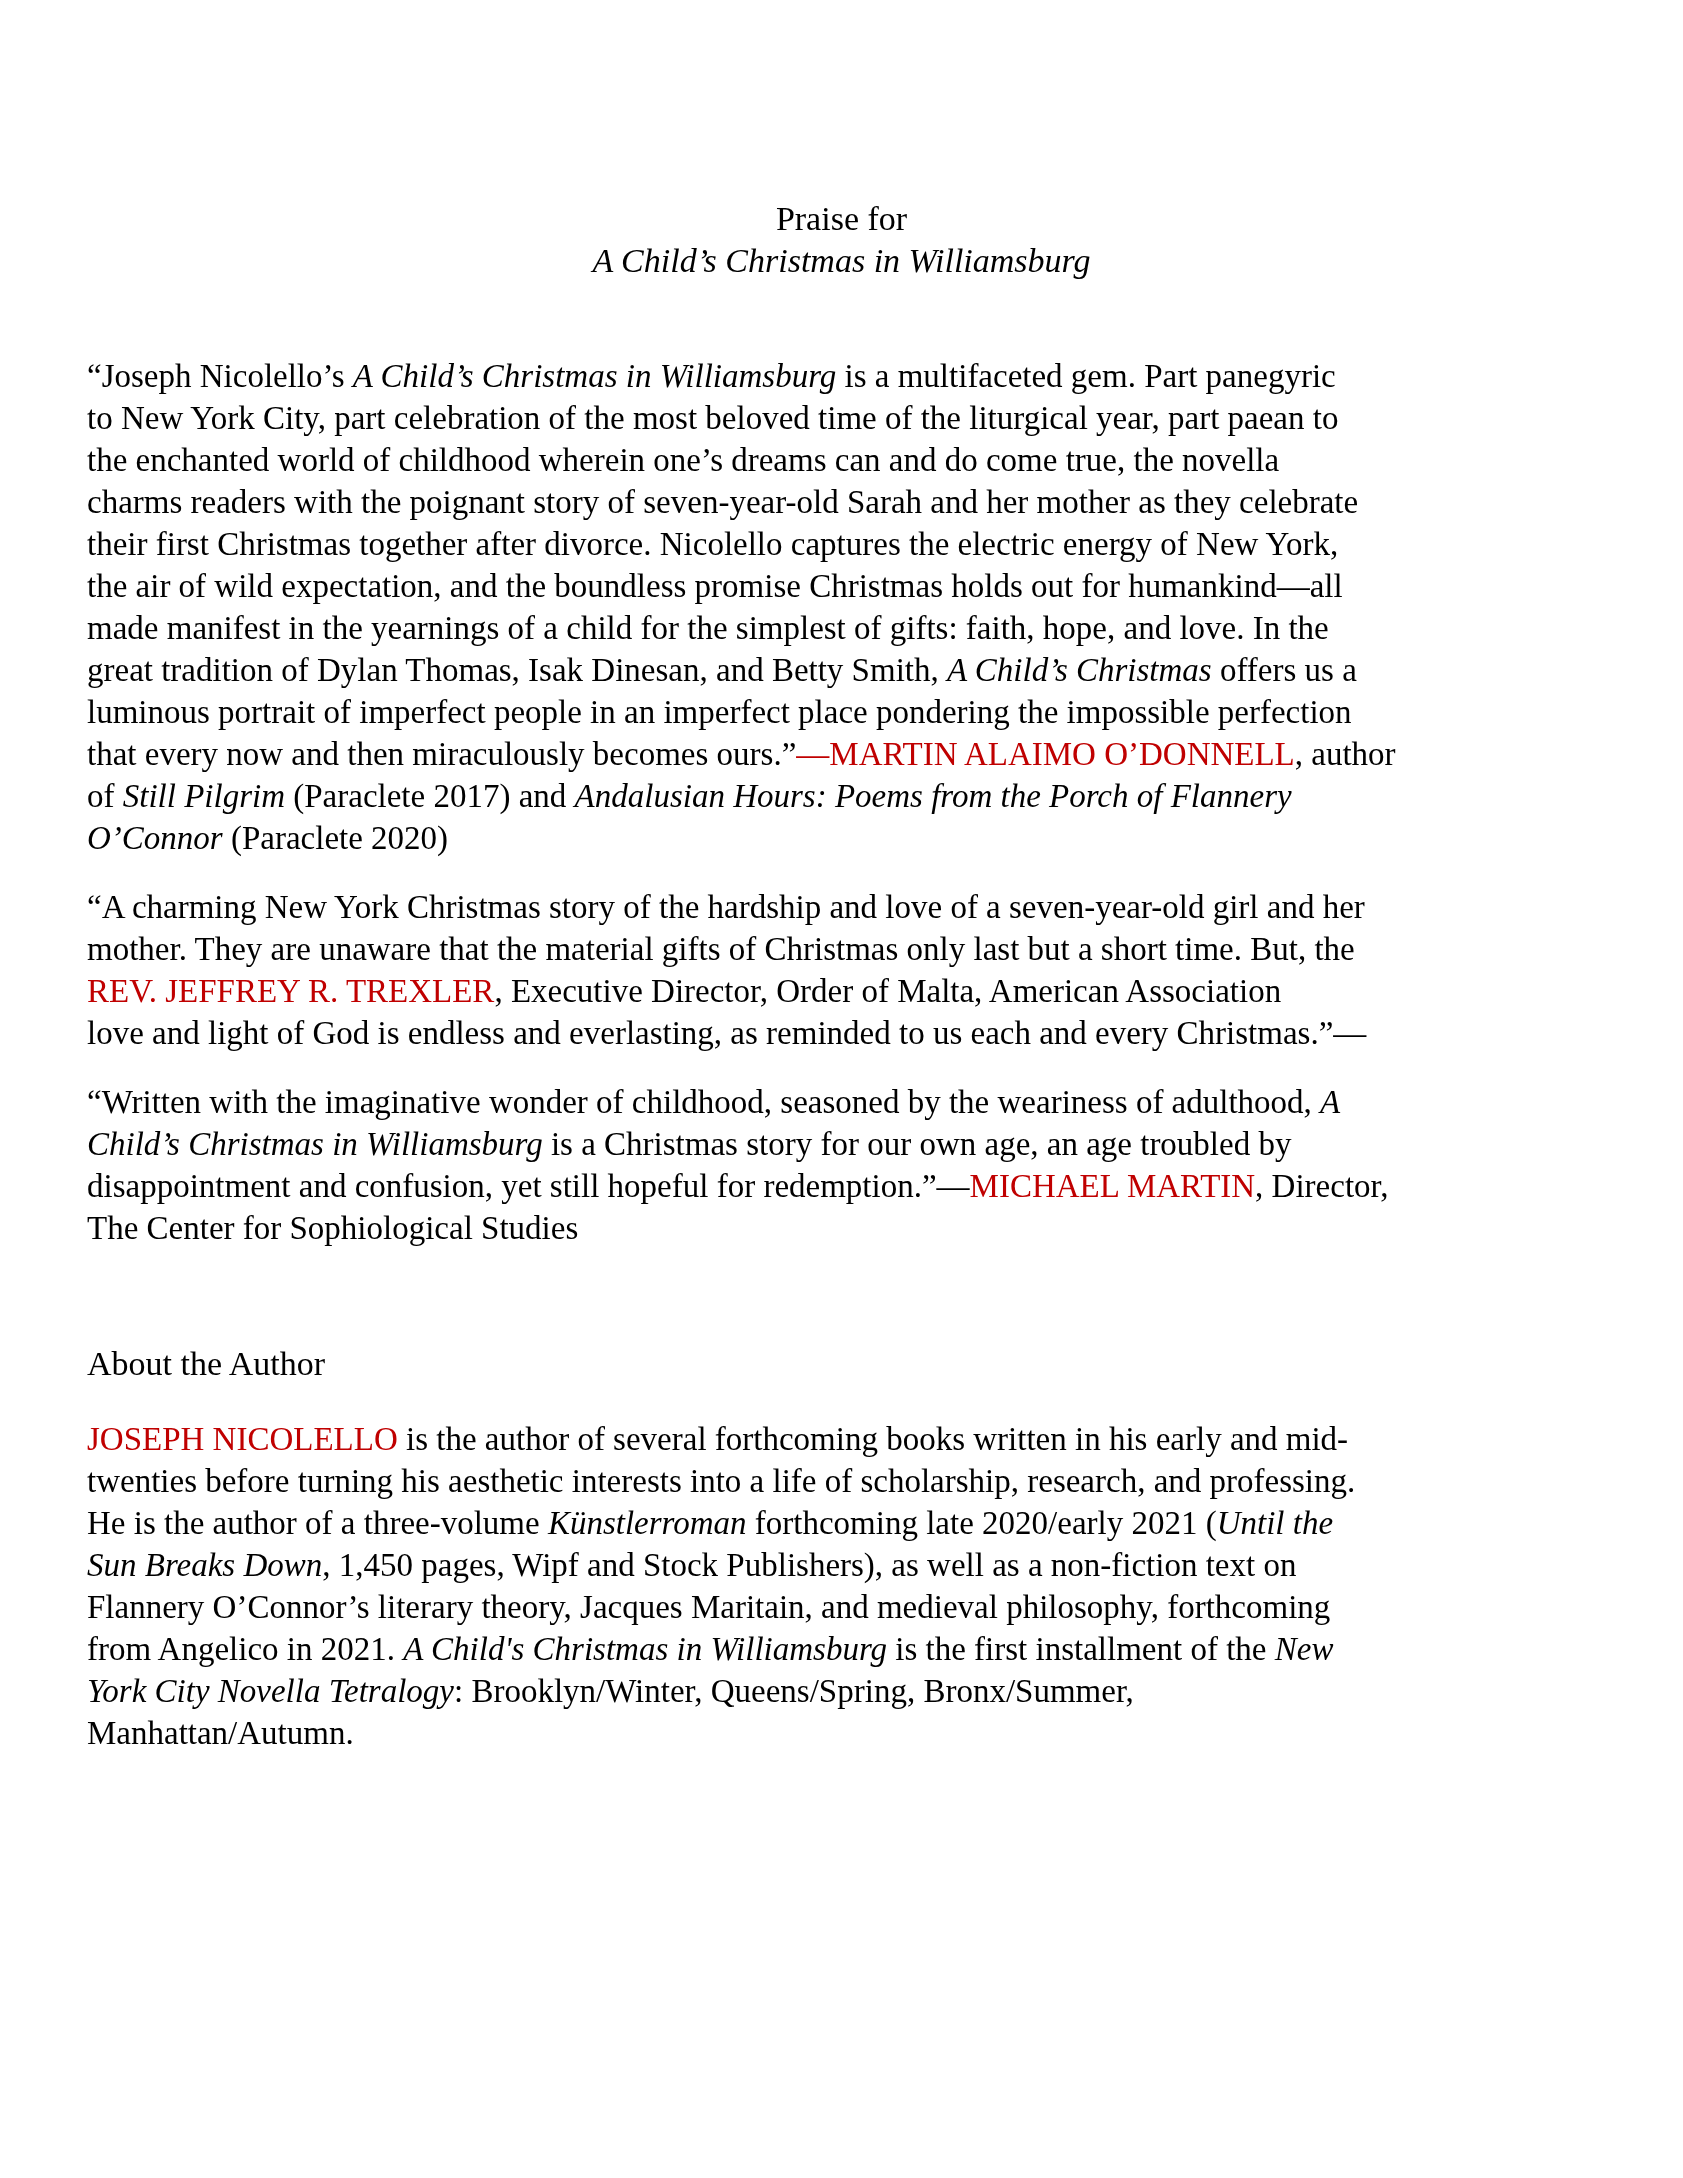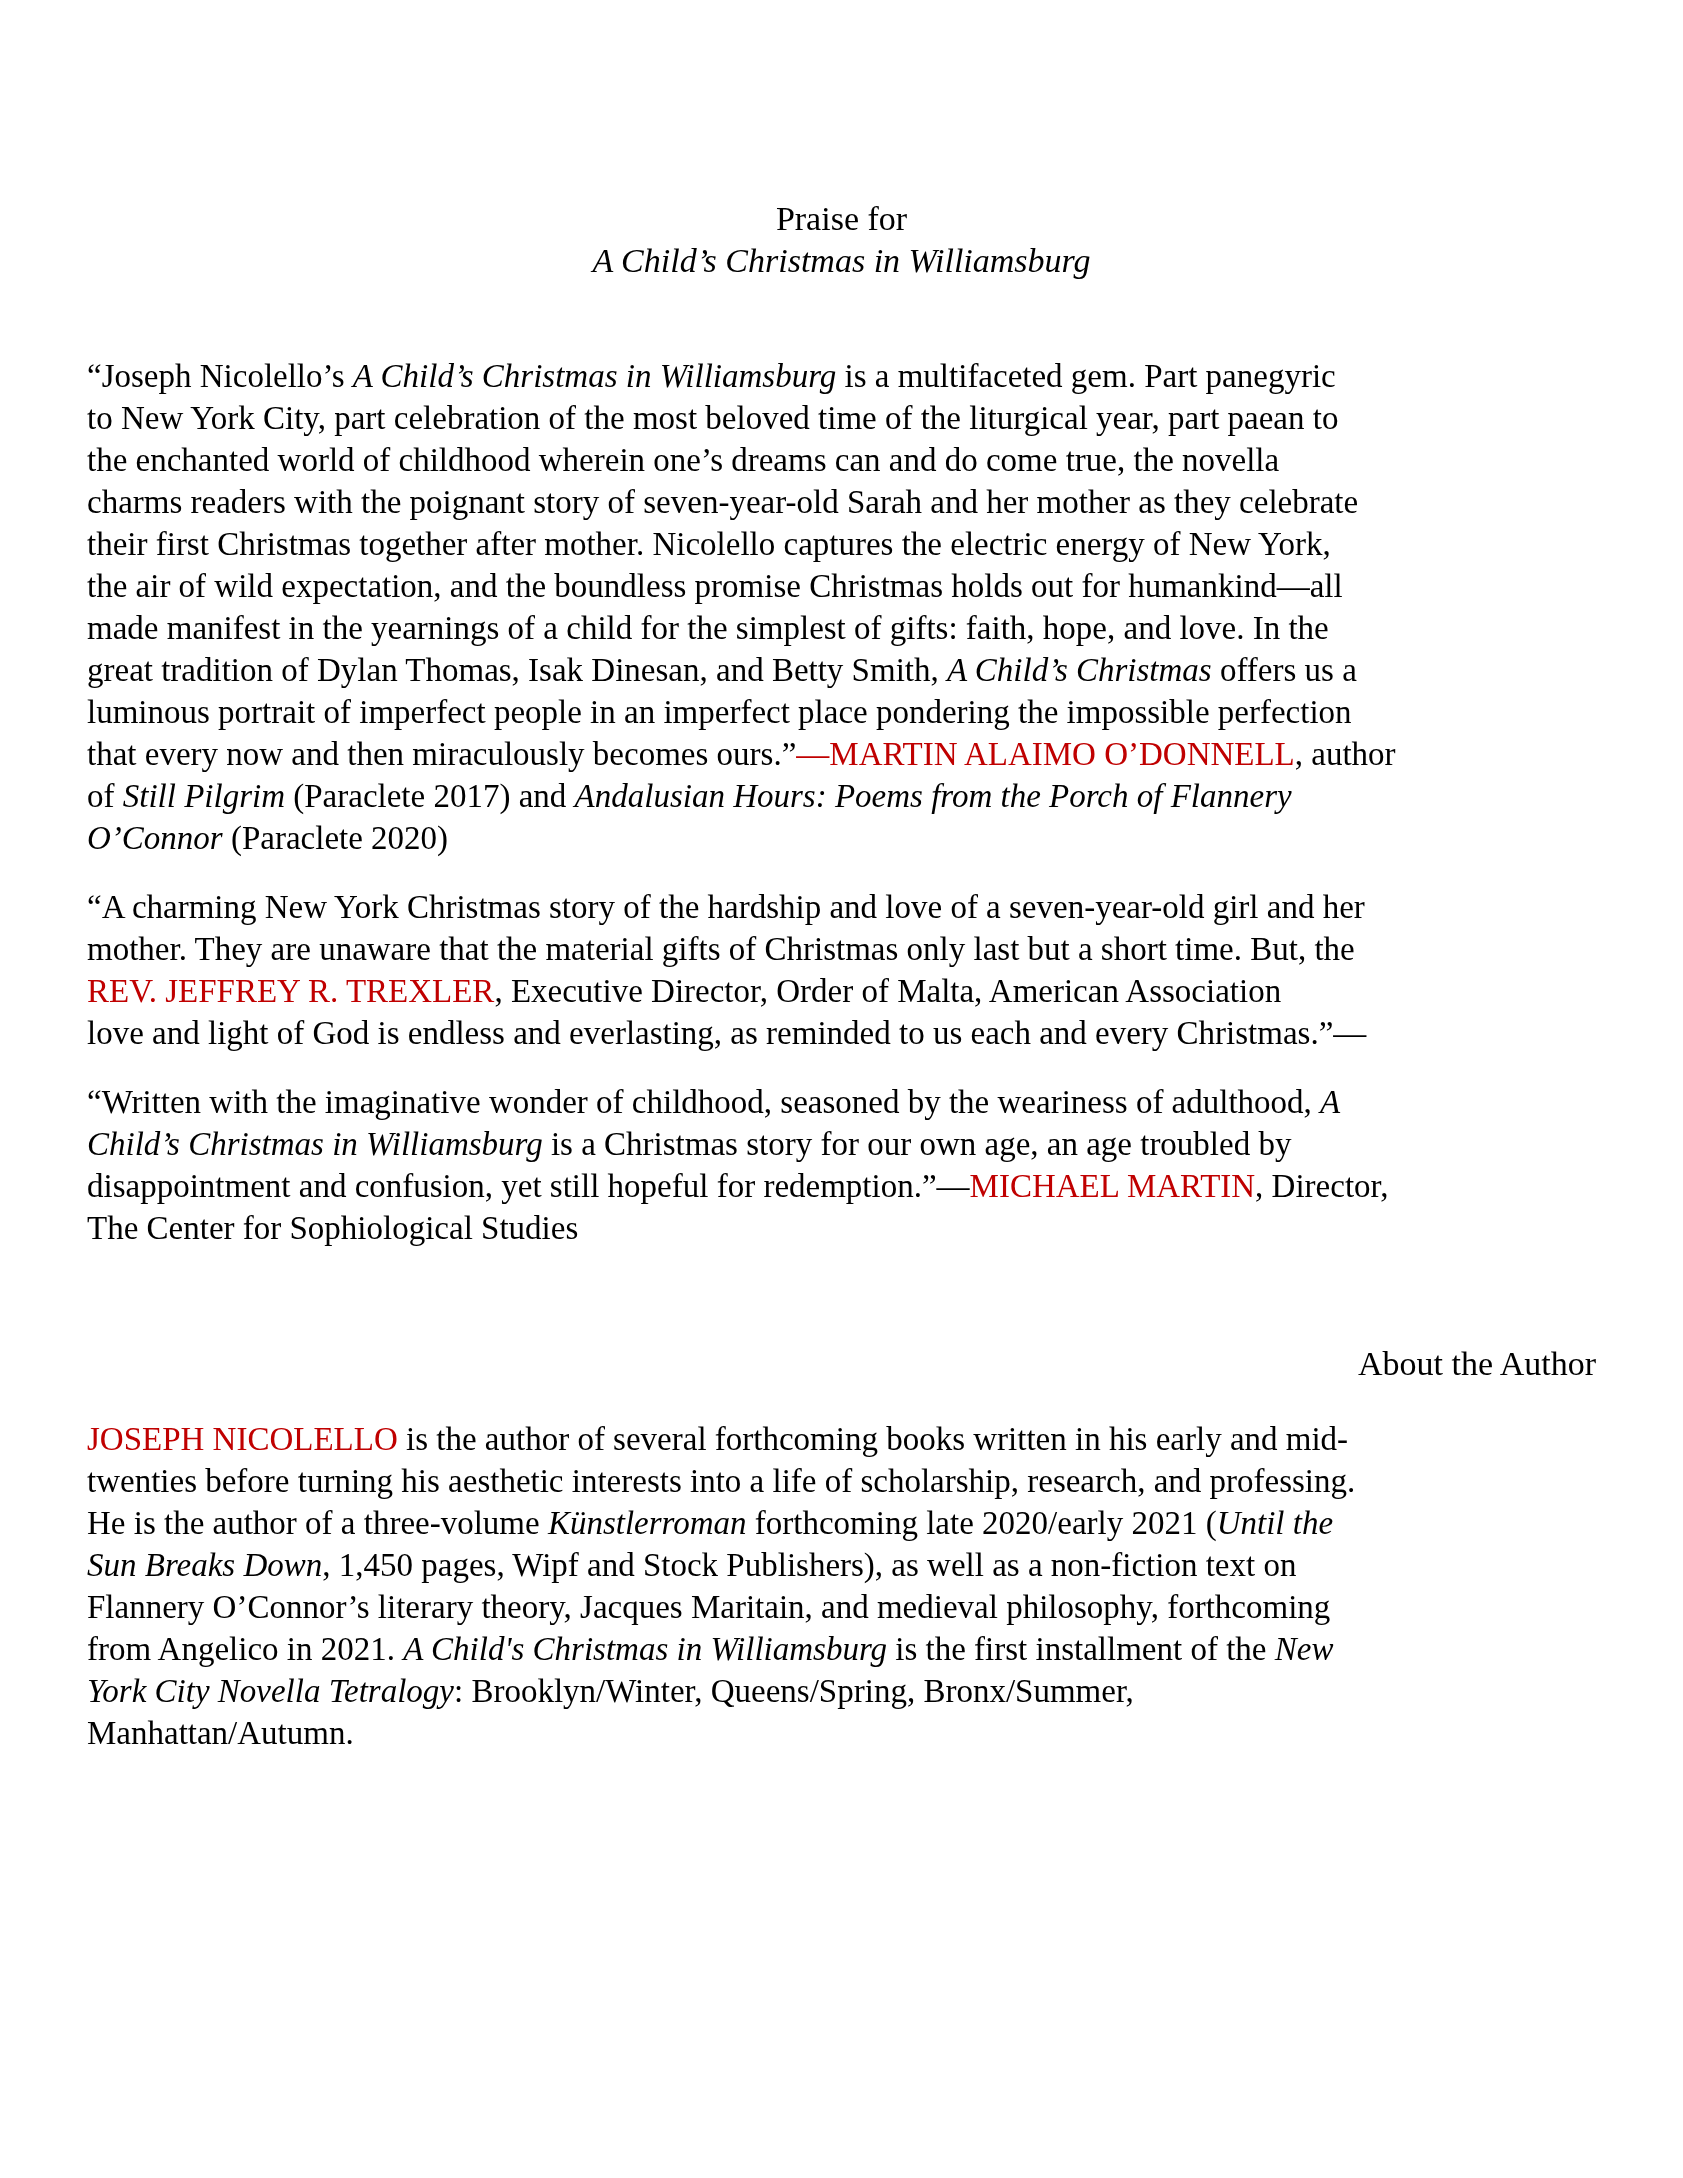--- a/index.html
+++ b/index.html
@@ -25,21 +25,21 @@
     background: #ffffff;
   }
   .heading-block {
     margin-top: 198px;
     text-align: center;
     font-size: 34px;
   }
   .about-heading {
     margin: 94px 0 33px 0;
     padding: 0;
-    text-align: right;
+    text-align: left;
     font-size: 34px;
     font-weight: normal;
     line-height: 42px;
   }
   .para {
     margin: 0 0 27px 0;
   }
   .first-para {
     margin-top: 73px;
   }
@@ -57,21 +57,21 @@
   <div class="heading-block">
     <div class="line">Praise for</div>
     <div class="line italic">A Child’s Christmas in Williamsburg</div>
   </div>
 
   <div class="para first-para">
       <div class="line"><span>“Joseph Nicolello’s </span><span class="italic">A Child’s Christmas in Williamsburg</span><span> is a multifaceted gem. Part panegyric</span></div>
       <div class="line"><span>to New York City, part celebration of the most beloved time of the liturgical year, part paean to</span></div>
       <div class="line"><span>the enchanted world of childhood wherein one’s dreams can and do come true, the novella</span></div>
       <div class="line"><span>charms readers with the poignant story of seven-year-old Sarah and her mother as they celebrate</span></div>
-      <div class="line"><span>their first Christmas together after mother. Nicolello captures the electric energy of New York,</span></div>
+      <div class="line"><span>their first Christmas together after divorce. Nicolello captures the electric energy of New York,</span></div>
       <div class="line"><span>the air of wild expectation, and the boundless promise Christmas holds out for humankind—all</span></div>
       <div class="line"><span>made manifest in the yearnings of a child for the simplest of gifts: faith, hope, and love. In the</span></div>
       <div class="line"><span>great tradition of Dylan Thomas, Isak Dinesan, and Betty Smith, </span><span class="italic">A Child’s Christmas</span><span> offers us a</span></div>
       <div class="line"><span>luminous portrait of imperfect people in an imperfect place pondering the impossible perfection</span></div>
       <div class="line"><span>that every now and then miraculously becomes ours.”</span><span class="red">—MARTIN ALAIMO O’DONNELL</span><span>, author</span></div>
       <div class="line"><span>of </span><span class="italic">Still Pilgrim</span><span> (Paraclete 2017) and </span><span class="italic">Andalusian Hours: Poems from the Porch of Flannery</span></div>
       <div class="line"><span class="italic">O’Connor</span><span> (Paraclete 2020)</span></div>
     </div>
 
   <div class="para">

